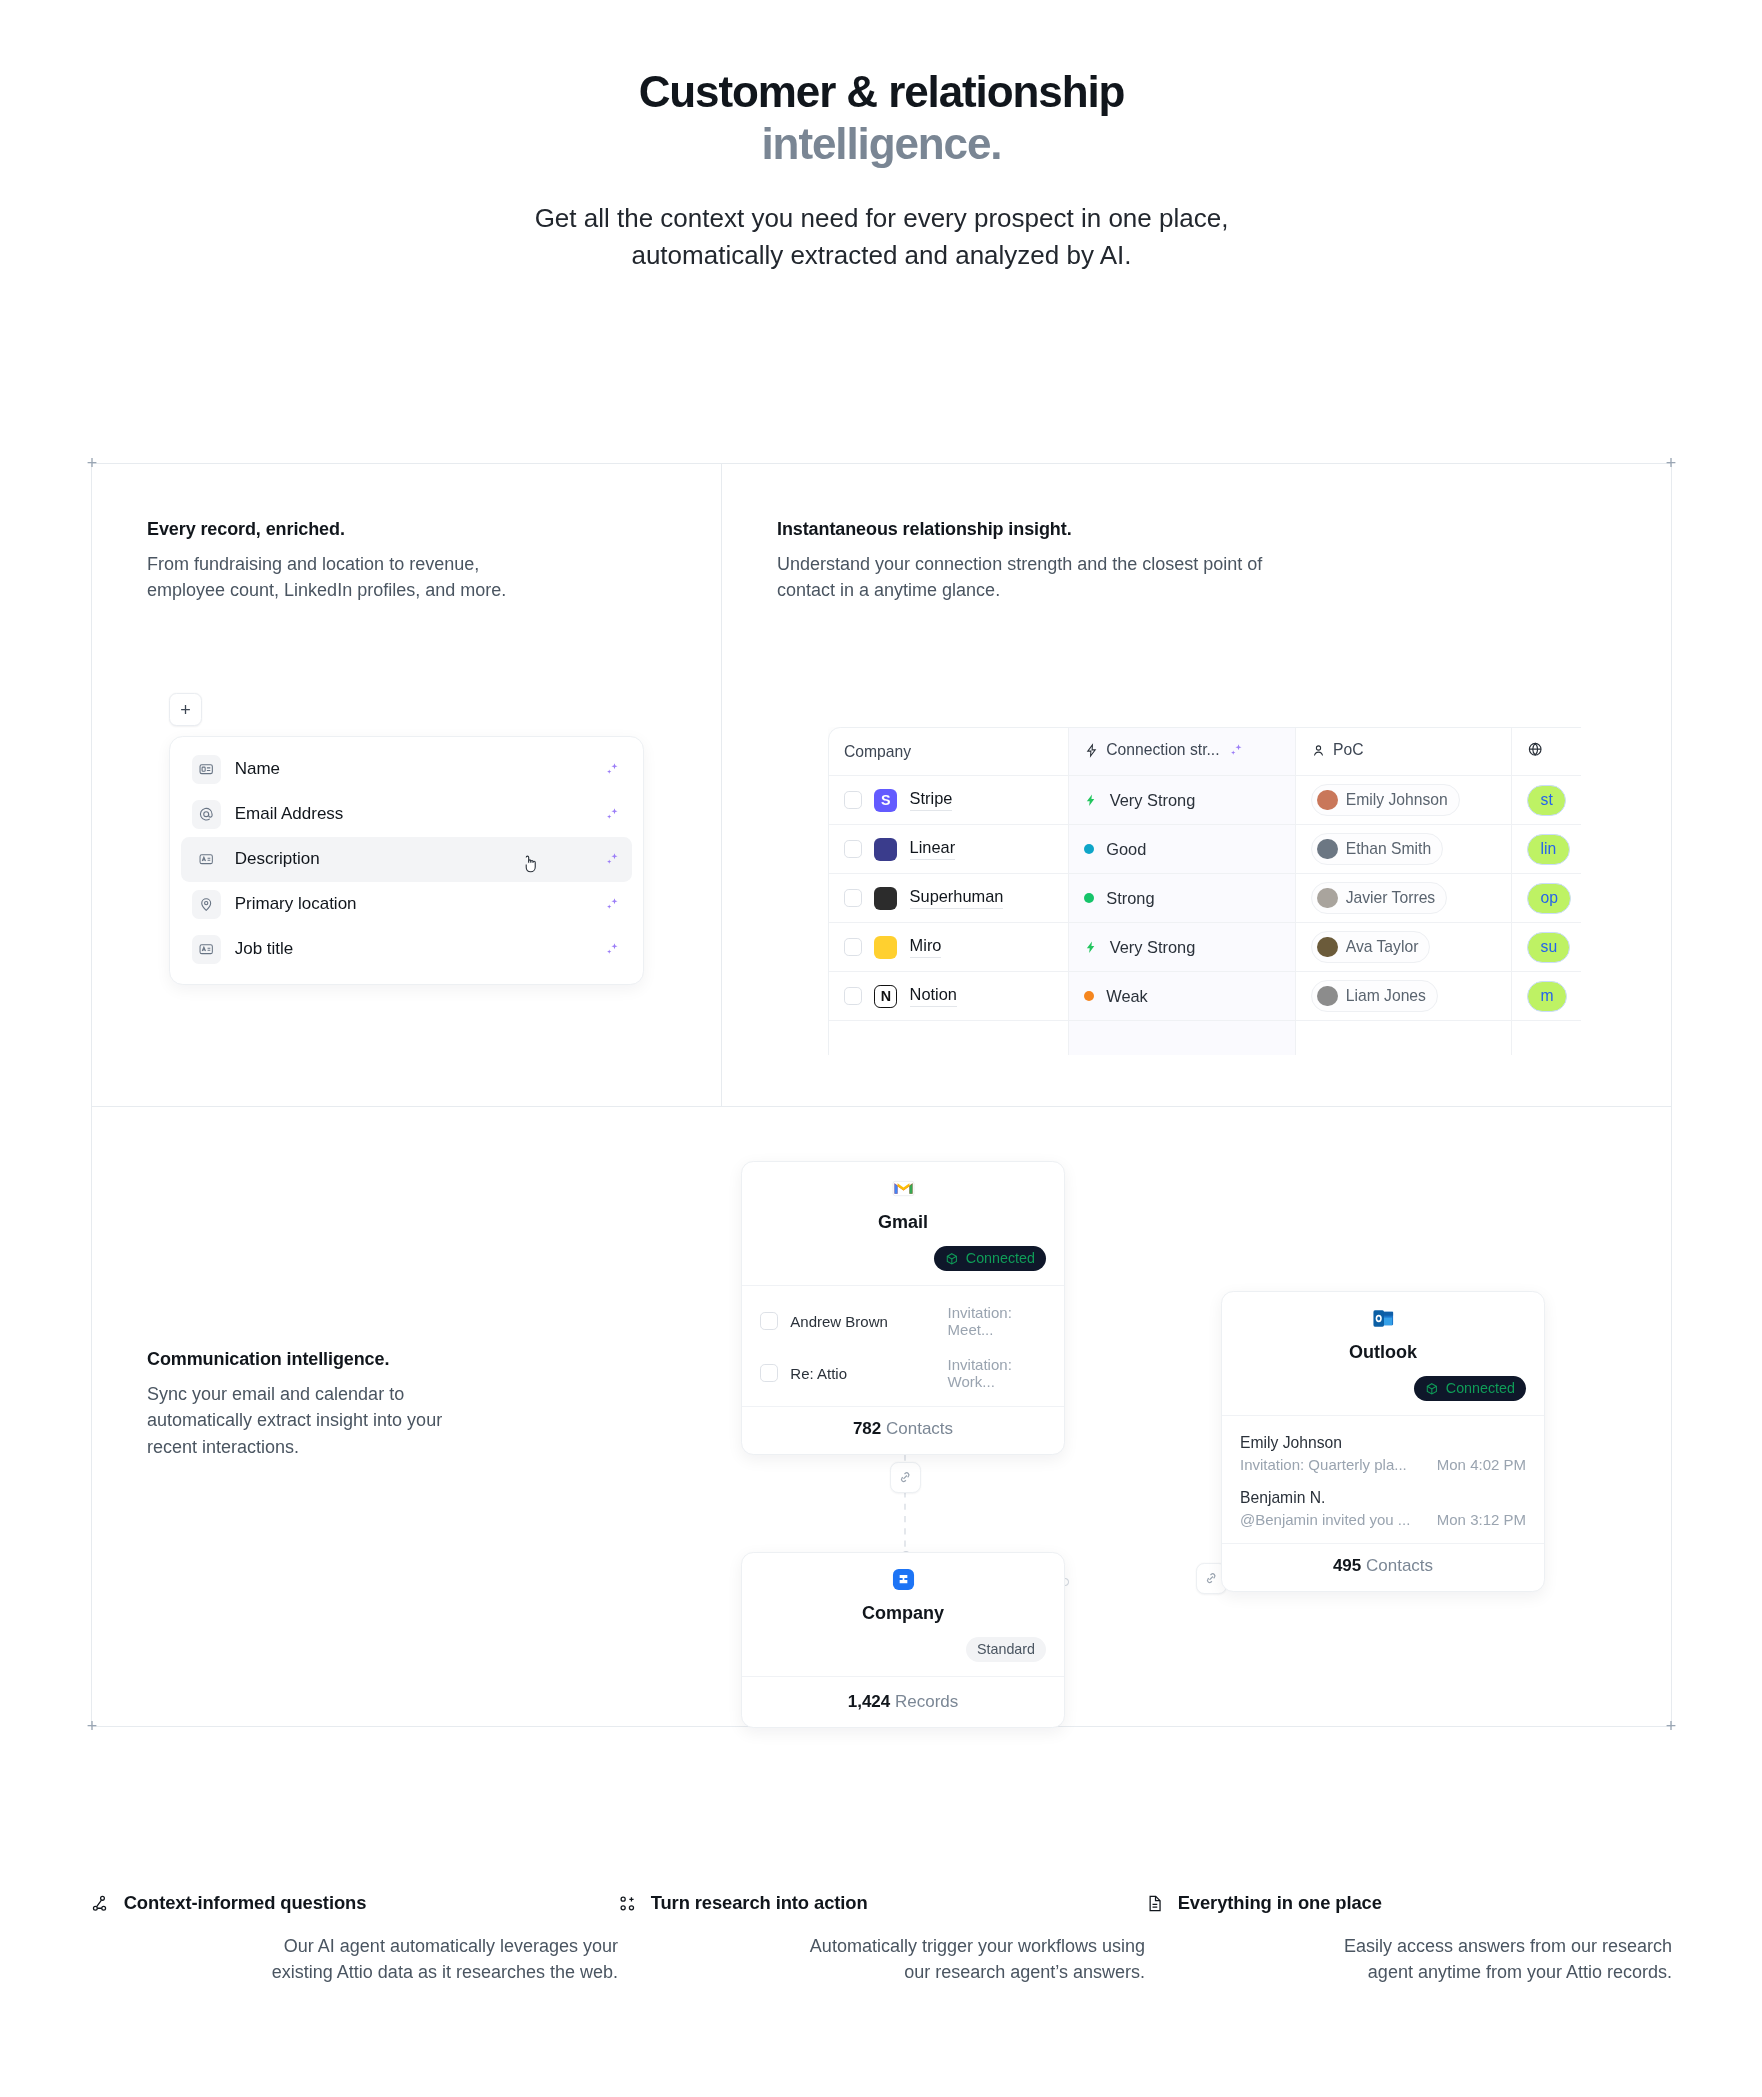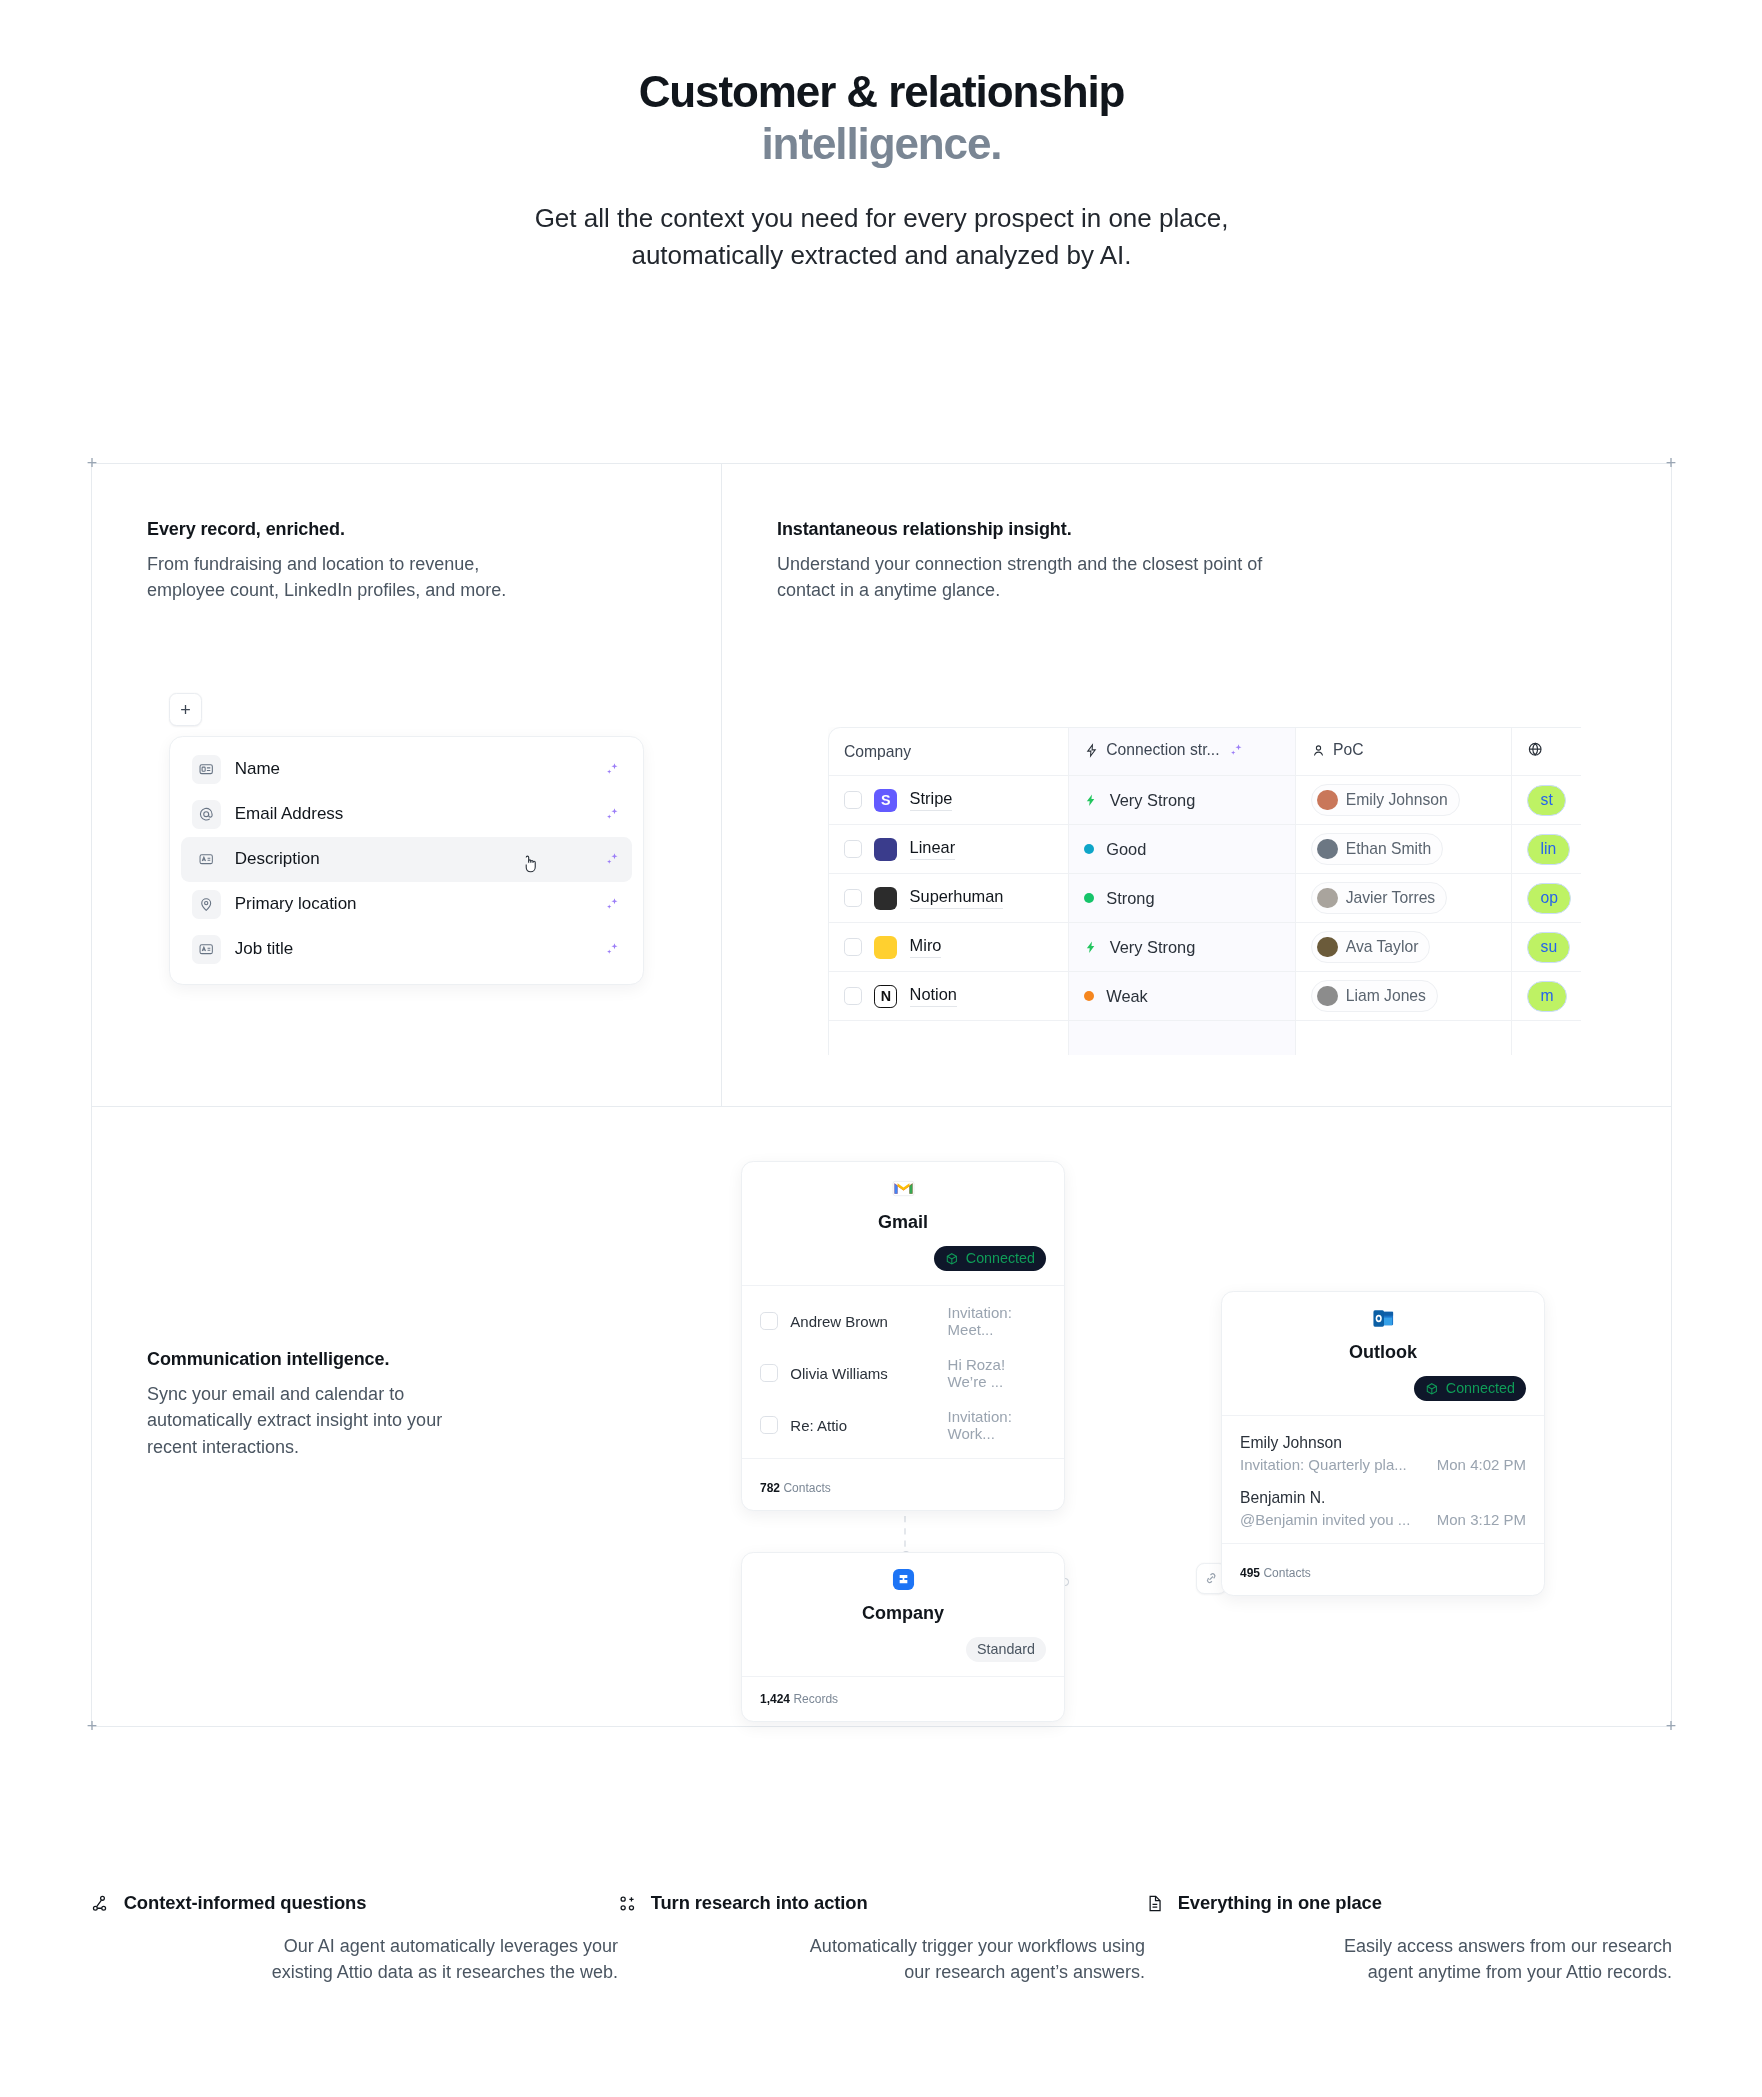--- a/index.html
+++ b/index.html
@@ -159,22 +159,22 @@
   }
   .intcard .hd .name { font-size: 18px; font-weight: 700; color: #11161C; }
   .badge {
     margin-left: auto; display: inline-flex; align-items: center; gap: 6.8px;
     background: #0f172a; color: #0F9D58; border-radius: 682px;
     padding: 4.8px 11px; font-size: 14.3px; font-weight: 500;
   }
   .badge.grey { background: #F2F3F5; color: #4A5561; }
   .intcard .bd { padding: 9.6px 18px 6.8px; }
   .intcard .ft {
-    border-top: 0.7px solid #F0F2F5; padding: 22px 18px 15px;
-    font-size: 12px; color: #7B8795;
+    border-top: 0.7px solid #F0F2F5; padding: 12px 18px 15px;
+    font-size: 17px; color: #7B8795; text-align: center;
   }
   .intcard .ft b { color: #11161C; font-weight: 700; }
   .mailrow {
     display: flex; align-items: center; gap: 12.3px; padding: 9px 0;
     font-size: 15px;
   }
   .mailrow .who { color: #2A313A; min-width: 145px; }
   .mailrow .sub { color: #9AA4B0; }
   .olrow { padding: 8.2px 0; }
   .olrow .who { font-size: 15.7px; color: #2A313A; }
@@ -552,25 +552,20 @@
     </div>
   </div>
   <div class="bd" id="gmailrows">
       <div class="mailrow">
         <span class="cbx"></span>
         <span class="who">Andrew Brown</span>
         <span class="sub">Invitation: Meet...</span>
       </div>
       <div class="mailrow">
         <span class="cbx"></span>
-        <span class="who">Olivia Williams</span>
-        <span class="sub">Hi Roza! We’re ...</span>
-      </div>
-      <div class="mailrow">
-        <span class="cbx"></span>
         <span class="who">Re: Attio</span>
         <span class="sub">Invitation: Work...</span>
       </div>
     </div>
   <div class="ft">
     <b>782</b>
     <span>Contacts</span>
   </div>
 </div>
 

